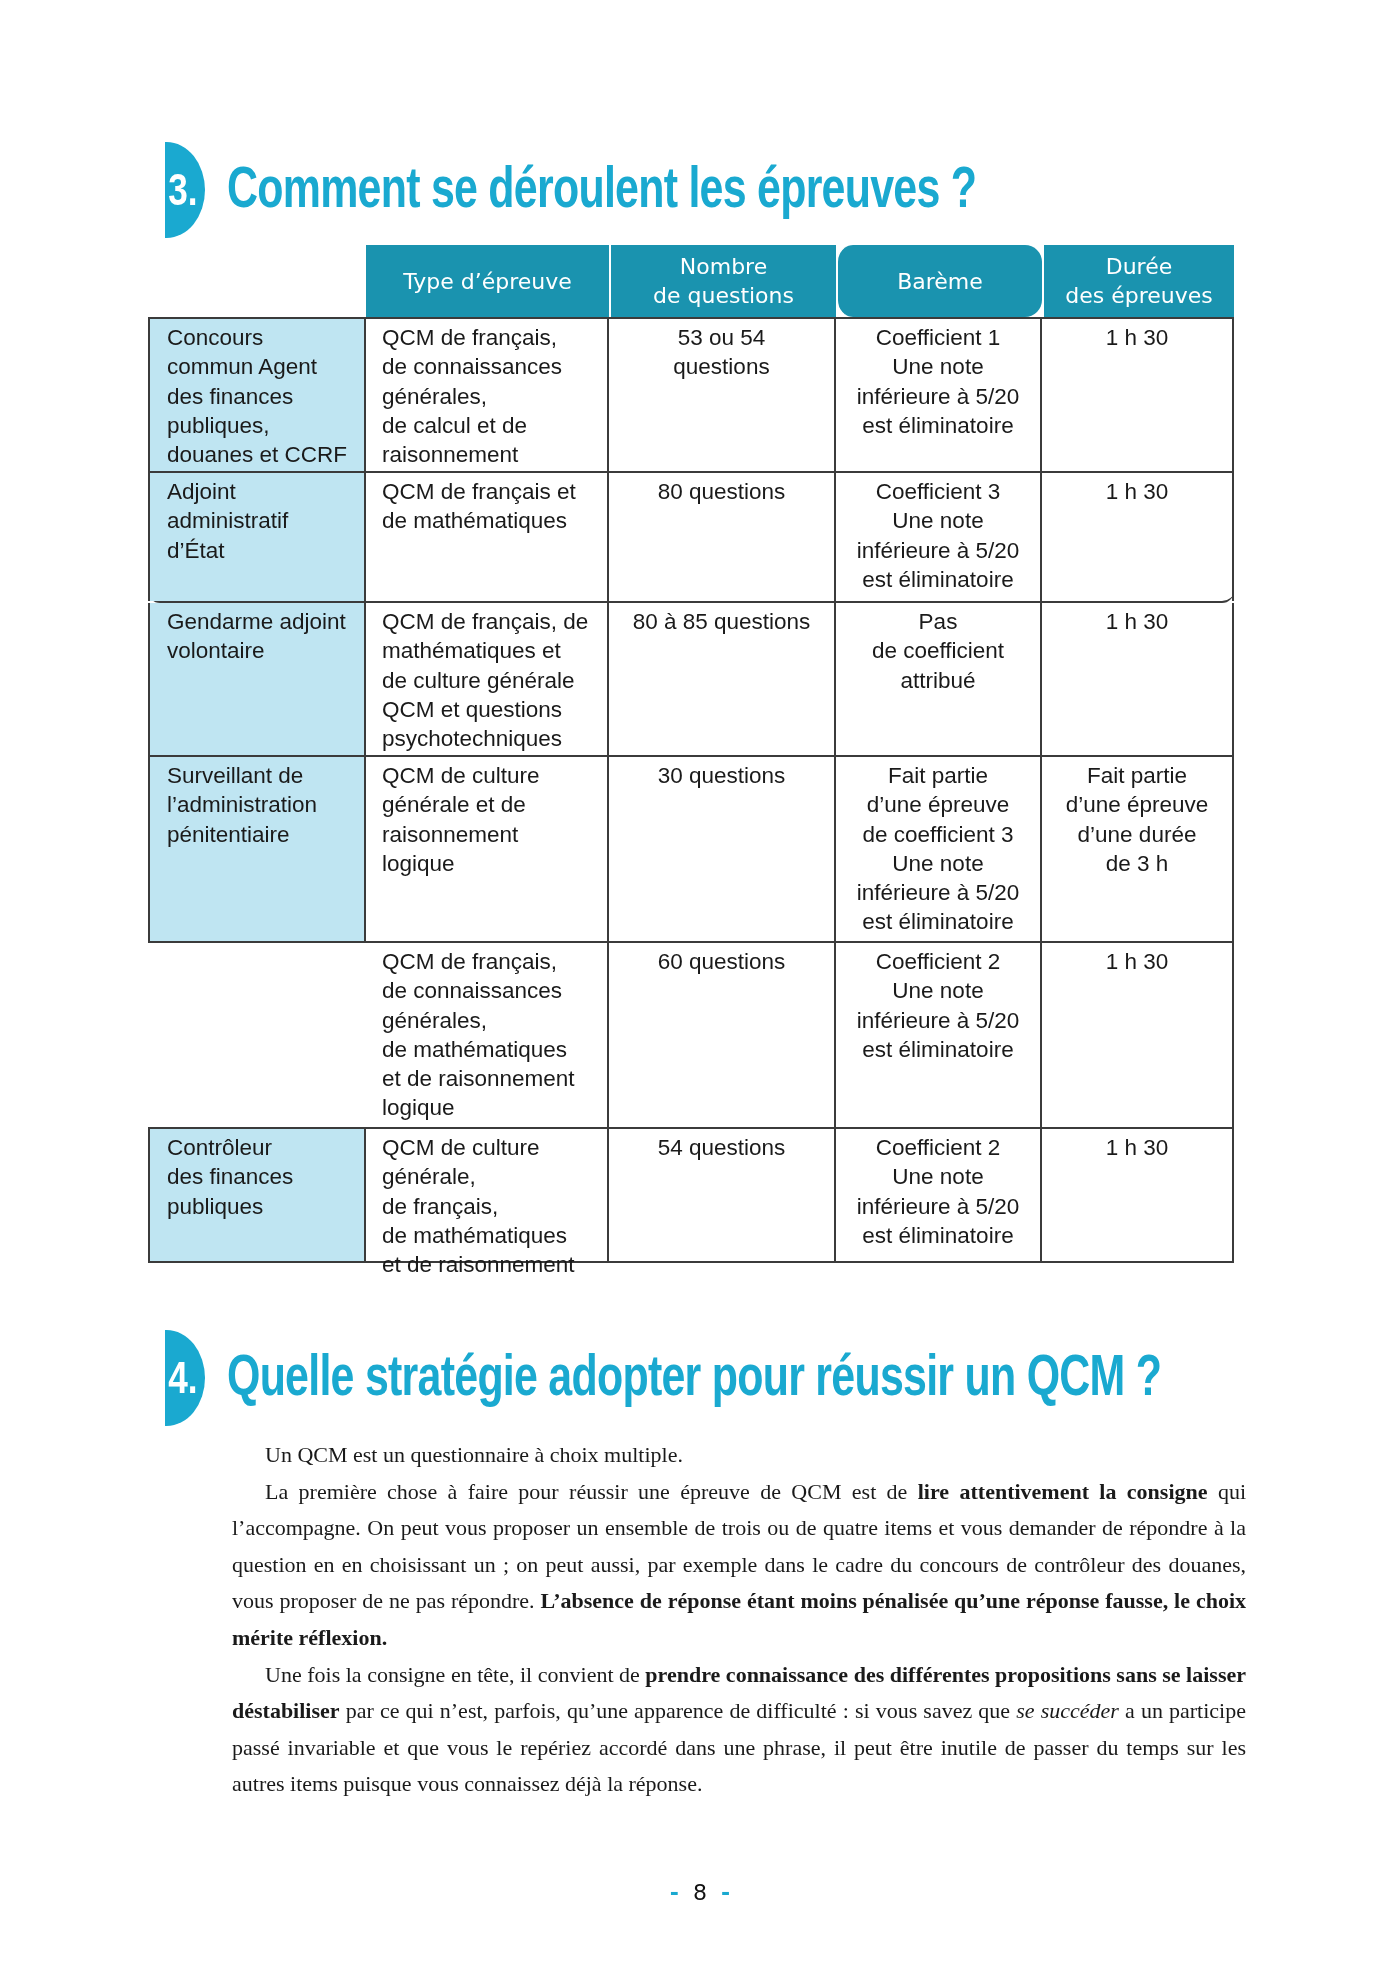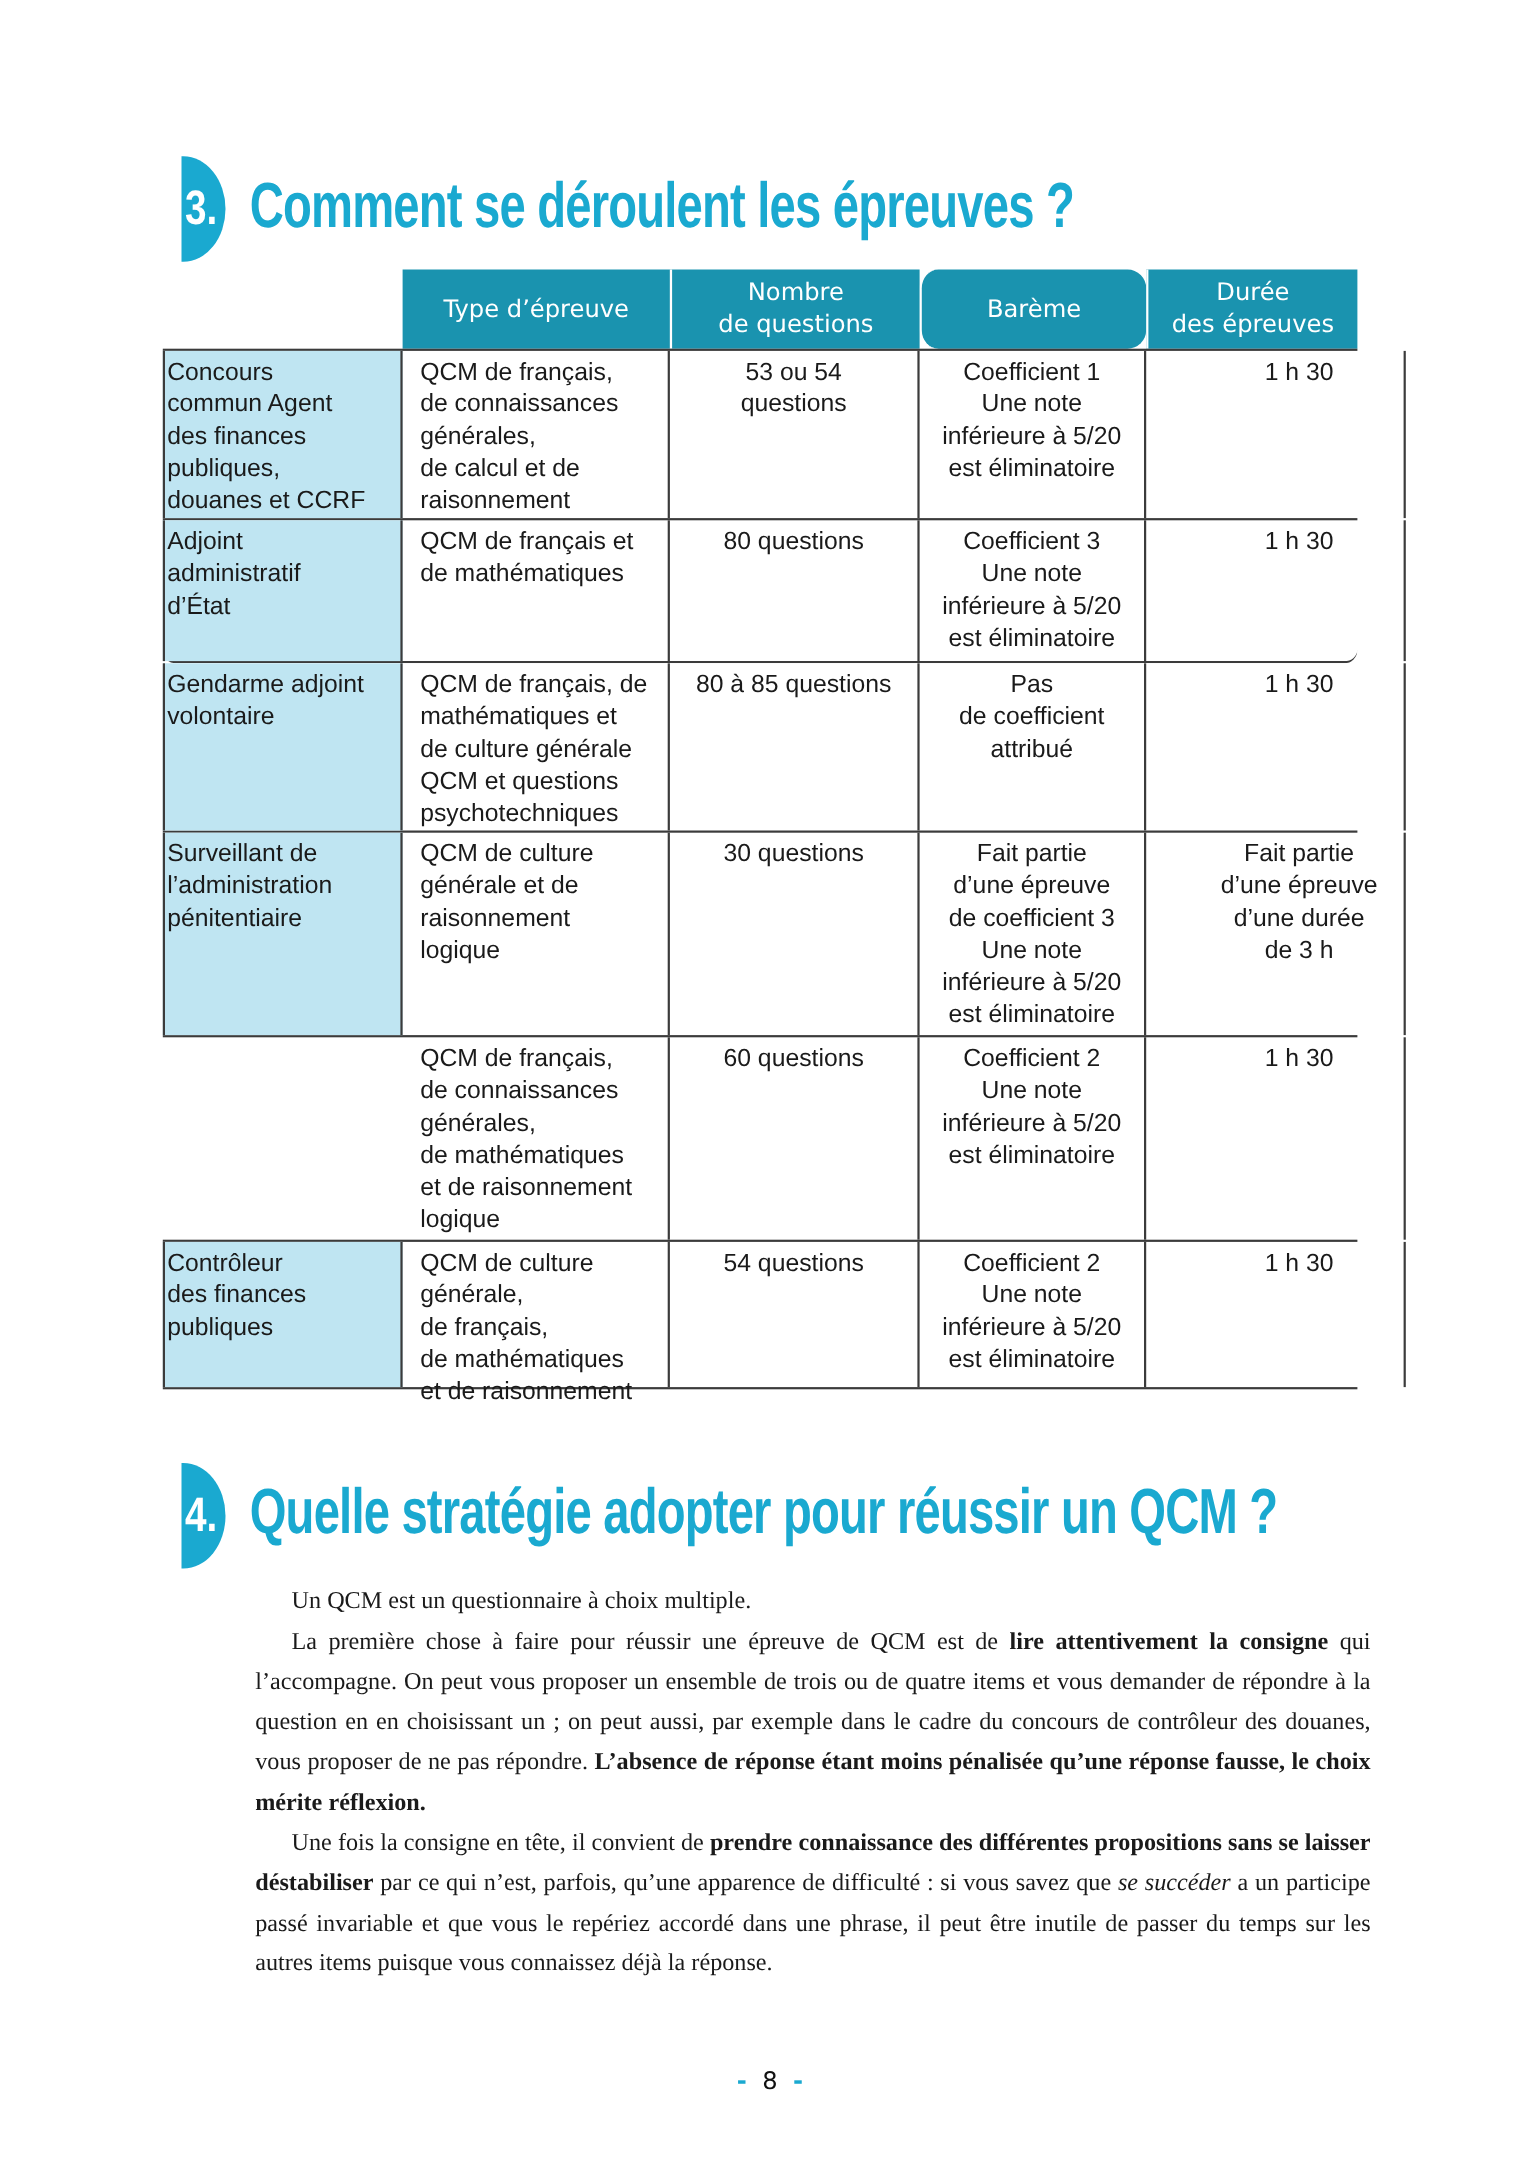--- a/index.html
+++ b/index.html
@@ -25,25 +25,25 @@
   .grid { position: absolute; left: 148px; top: 245px; width: 1086px; }
   .hdr { position: absolute; top: 0; height: 72px; background: #1a93af; color: #ffffff;
     font-family: "DejaVu Sans", sans-serif; font-size: 22px; line-height: 29px;
     display: flex; align-items: center; justify-content: center; text-align: center;
     box-sizing: border-box; border-left: 2px solid #ffffff; white-space: pre-line; }
   .row { position: absolute; left: 0; width: 1086px; box-sizing: border-box;
     border-bottom: 2px solid #3b3b3b; }
   .cell { position: absolute; top: 0; bottom: 0; box-sizing: border-box;
     font-family: "Liberation Sans", sans-serif; font-size: 22.5px; line-height: 29.3px;
     color: #1a1a1a; padding-top: 4px; white-space: pre-line; border-right: 2px solid #3b3b3b; }
-  .c0 { left: 0; width: 218px; background: #bfe5f2; padding-left: 2px; border-left: 2px solid #3b3b3b; }
+  .c0 { left: 0; width: 218px; background: #bfe5f2; padding-left: 17px; border-left: 2px solid #3b3b3b; }
   .c1 { left: 218px; width: 243px; padding-left: 16px; }
   .c2 { left: 461px; width: 227px; text-align: center; }
   .c3 { left: 688px; width: 206px; text-align: center; }
-  .c4 { left: 894px; width: 192px; text-align: center; margin-left: 44px; }
+  .c4 { left: 894px; width: 192px; text-align: center; }
 
   .body-text { position: absolute; left: 232px; top: 1437px; width: 1014px;
     font-family: "Liberation Serif", serif; font-size: 22px; line-height: 36.6px;
     color: #1a1a1a; text-align: justify; }
   .body-text p { margin: 0; text-indent: 33px; }
   .body-text b { font-weight: bold; }
 
   .page-num { position: absolute; top: 1880px; left: 0; width: 1400px; text-align: center;
     font-family: "DejaVu Sans", sans-serif; font-size: 22px; color: #111; }
   .page-num .dash { color: #1aa9d0; font-weight: bold; margin: 0 14px; }

